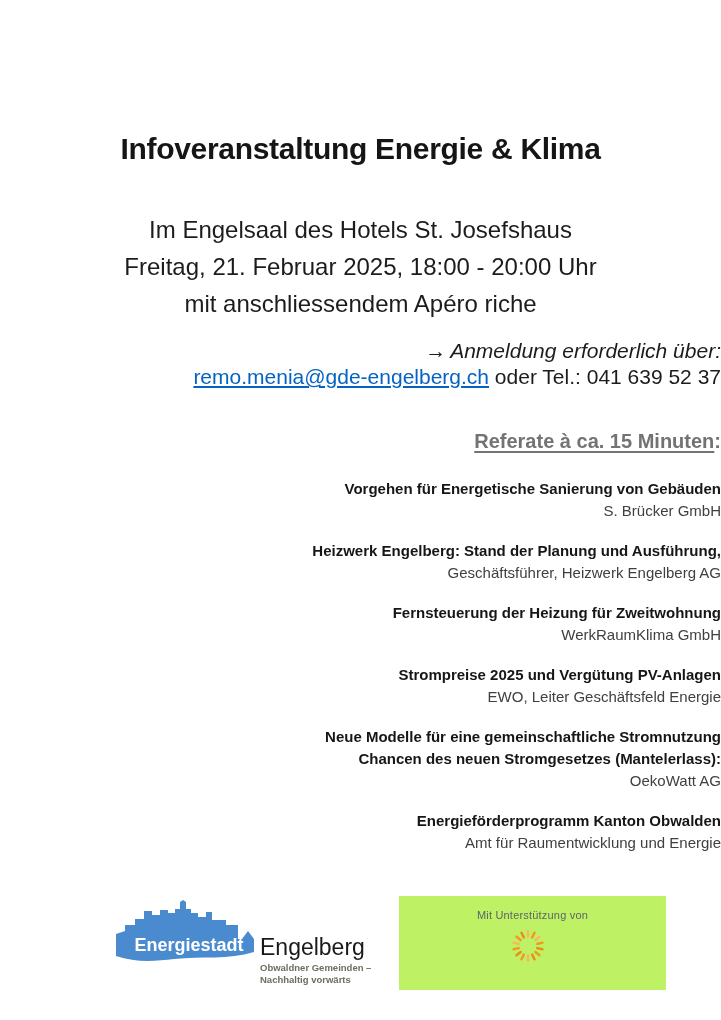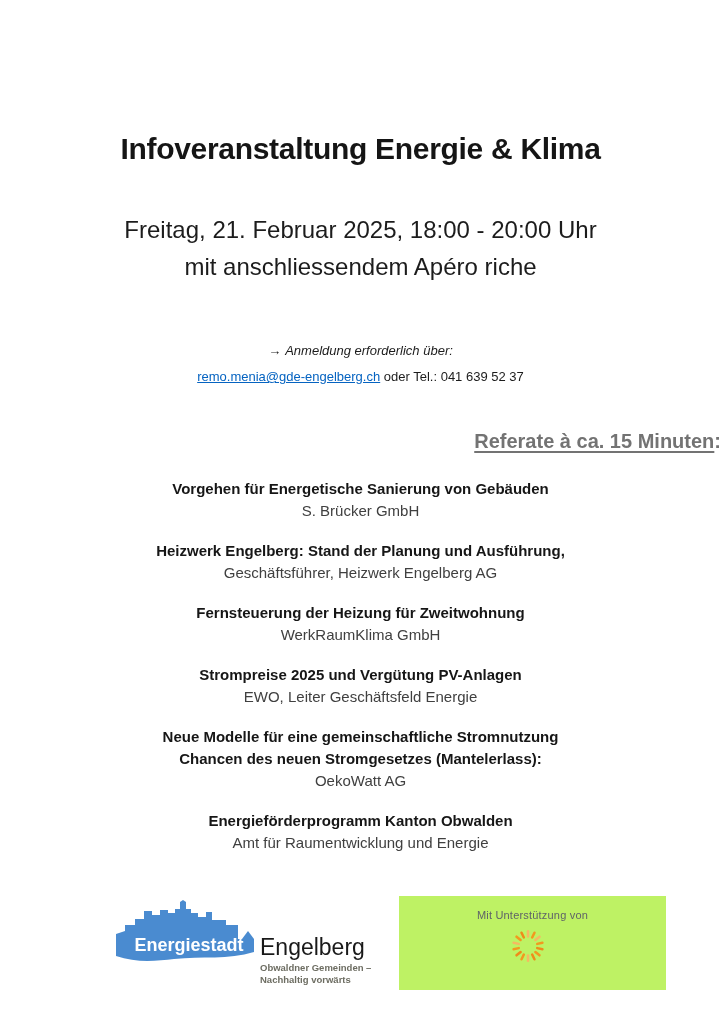--- a/index.html
+++ b/index.html
@@ -5,31 +5,31 @@
   html,body{margin:0;padding:0;background:#ffffff;}
   body{font-family:"Liberation Sans",sans-serif;color:#1c1c1c;}
   .page{position:relative;width:721px;height:1020px;background:#ffffff;overflow:hidden;margin:12px auto;}
 
   .title{position:absolute;top:120px;left:0;width:100%;text-align:center;
          font-size:30px;font-weight:700;letter-spacing:-0.3px;color:#151515;}
 
   .subtitle{position:absolute;top:199px;left:0;width:100%;text-align:center;
             font-size:24px;line-height:37px;color:#1c1c1c;}
 
-  .registration{position:absolute;top:326px;left:0;width:100%;text-align:center;
-                font-size:13px;line-height:26px;}
+  .registration{position:absolute;top:326px;left:0;width:100%;text-align:right;
+                font-size:21px;line-height:26px;}
   .reg-note{font-style:italic;}
   .reg-arrow{font-style:normal;margin-right:4px;}
   .email-link{color:#0563C1;text-decoration:underline;cursor:pointer;}
 
   .section-heading{position:absolute;top:418px;left:0;width:100%;text-align:right;
                    font-size:20px;font-weight:700;color:#737373;}
   .section-heading .u{text-decoration:underline;text-underline-offset:3px;}
 
-  .talks{position:absolute;top:466px;left:0;width:100%;text-align:center;}
+  .talks{position:absolute;top:466px;left:0;width:100%;text-align:right;}
   .talk{margin-bottom:18px;}
   .talk-title{font-size:15px;font-weight:700;line-height:22px;color:#161616;}
   .talk-speaker{font-size:15px;line-height:22px;color:#404040;}
 
   .footer{position:absolute;top:878px;left:0;width:100%;height:110px;}
 
   
   .logo-energiestadt{position:absolute;left:114px;top:8px;width:250px;height:96px;text-decoration:underline;}
   .logo-skyline{position:absolute;left:0;top:0;}
   .logo-text-col{position:absolute;left:146px;top:36px;white-space:nowrap;}
@@ -47,20 +47,21 @@
   .brand-reg{font-weight:400;}
 </style>
 </head>
 <body>
 
 <div class="page">
 
   <div class="title">Infoveranstaltung Energie &amp; Klima</div>
 
   <div class="subtitle">
+    <div>Im Engelsaal des Hotels St. Josefshaus</div>
     <div>Freitag, 21. Februar 2025, 18:00 - 20:00 Uhr</div>
     <div>mit anschliessendem Apéro riche</div>
   </div>
 
   <div class="registration">
     <div class="reg-note"><span class="reg-arrow">→</span><span>Anmeldung erforderlich über:</span></div>
     <div><a class="email-link">remo.menia@gde-engelberg.ch</a><span> oder Tel.: 041 639 52 37</span></div>
   </div>
 
   <div class="section-heading"><span class="u">Referate à ca. 15 Minuten</span><span>:</span></div>

